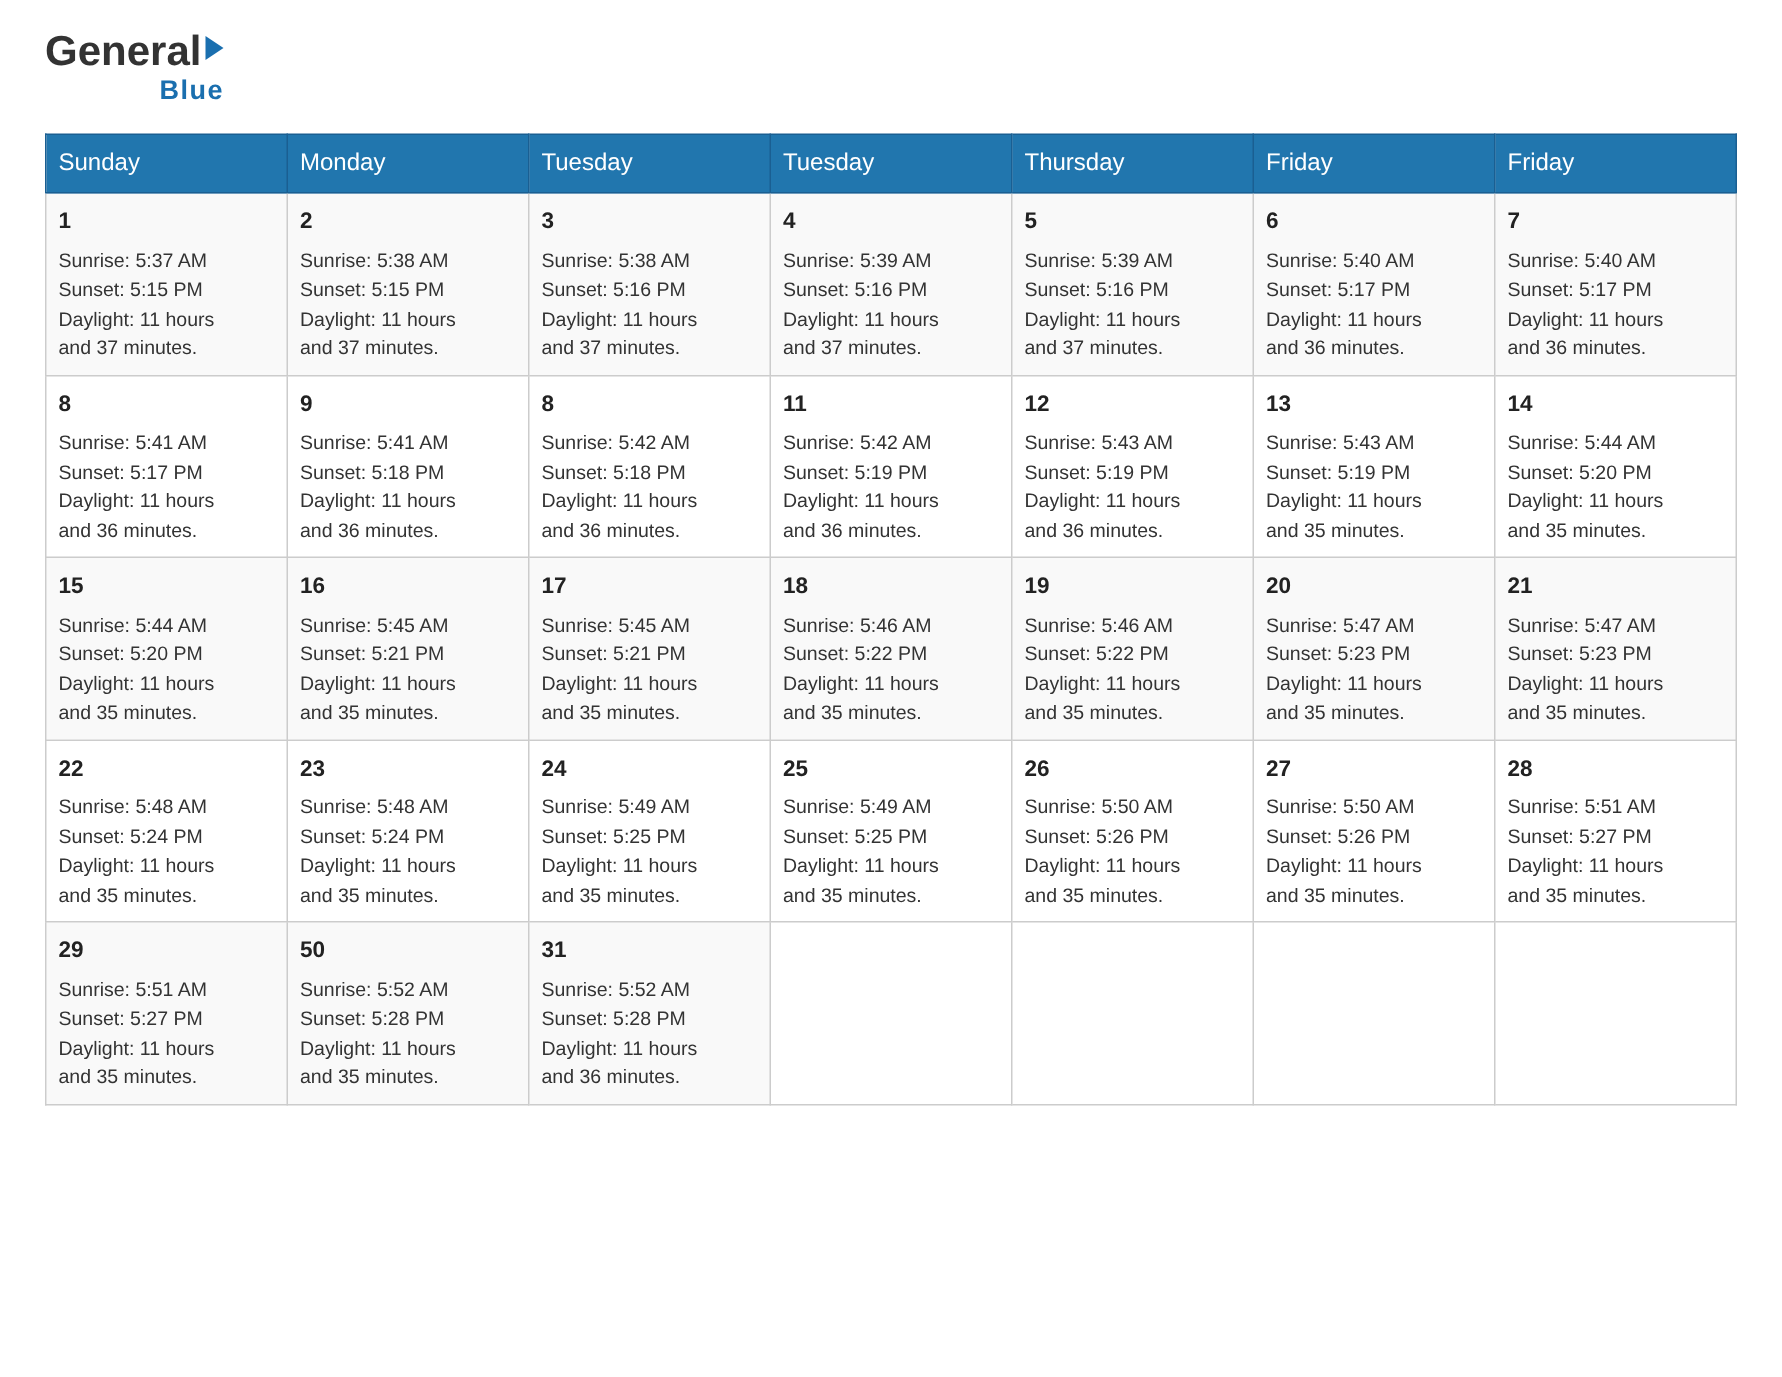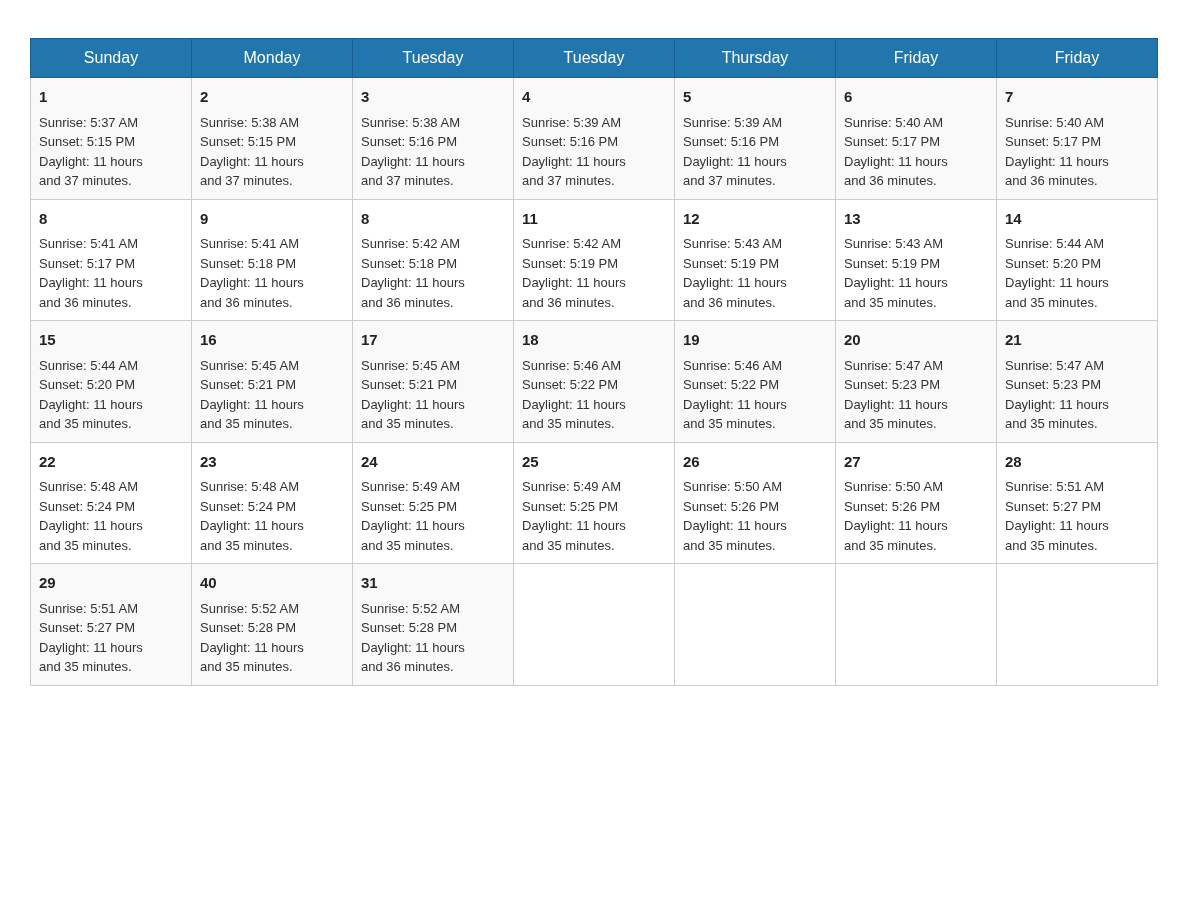--- a/index.html
+++ b/index.html
@@ -66,21 +66,21 @@
       width: 100%;
       border-collapse: collapse;
       table-layout: fixed;
     }
     thead tr th {
       background-color: #2176ae;
       color: #fff;
       padding: 10px 8px;
       font-size: 16px;
       font-weight: normal;
-      text-align: center;
+      text-align: left;
       border: 1px solid #1a5f92;
     }
     tbody tr td {
       vertical-align: top;
       padding: 8px;
       border: 1px solid #ccc;
       font-size: 13px;
       line-height: 1.5;
       min-height: 90px;
       height: 110px;
@@ -96,20 +96,27 @@
       color: #333;
     }
     tbody tr:nth-child(odd) td { background-color: #f9f9f9; }
     tbody tr:nth-child(even) td { background-color: #fff; }
     .empty-cell { background-color: #fff !important; }
   </style>
 </head>
 <body>
 
 <div class="header">
+  <div class="logo-area">
+    <div class="logo-text">
+      <span class="general">General</span>
+      <span class="logo-arrow"></span>
+    </div>
+    <div class="logo-underline">Blue</div>
+  </div>
   <div class="title-area">
   </div>
 </div>
 
 <table>
   <thead>
     <tr>
     <th>Sunday</th>
         <th>Monday</th>
         <th>Tuesday</th>
@@ -239,21 +246,21 @@
         <span class="day-number">28</span>
         <span class="day-info">Sunrise: 5:51 AM<br>Sunset: 5:27 PM<br>Daylight: 11 hours<br>and 35 minutes.</span>
       </td>
       </tr>
       <tr>
         <td>
         <span class="day-number">29</span>
         <span class="day-info">Sunrise: 5:51 AM<br>Sunset: 5:27 PM<br>Daylight: 11 hours<br>and 35 minutes.</span>
       </td>
         <td>
-        <span class="day-number">40</span>
+        <span class="day-number">50</span>
         <span class="day-info">Sunrise: 5:52 AM<br>Sunset: 5:28 PM<br>Daylight: 11 hours<br>and 35 minutes.</span>
       </td>
         <td>
         <span class="day-number">31</span>
         <span class="day-info">Sunrise: 5:52 AM<br>Sunset: 5:28 PM<br>Daylight: 11 hours<br>and 36 minutes.</span>
       </td>
         <td class="empty-cell"></td>
         <td class="empty-cell"></td>
         <td class="empty-cell"></td>
         <td class="empty-cell"></td>

